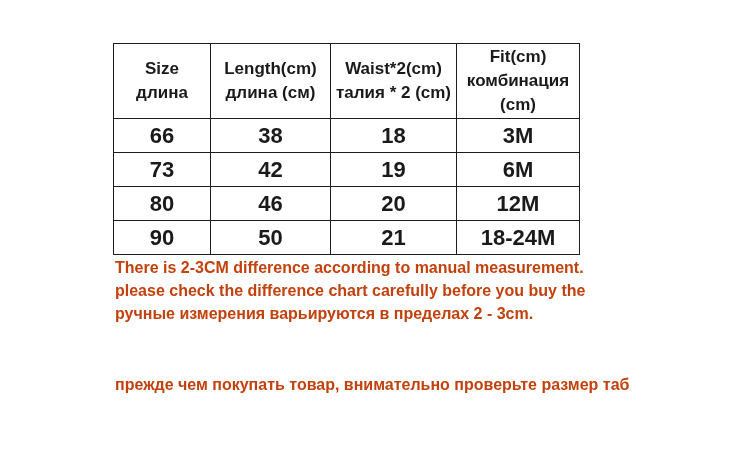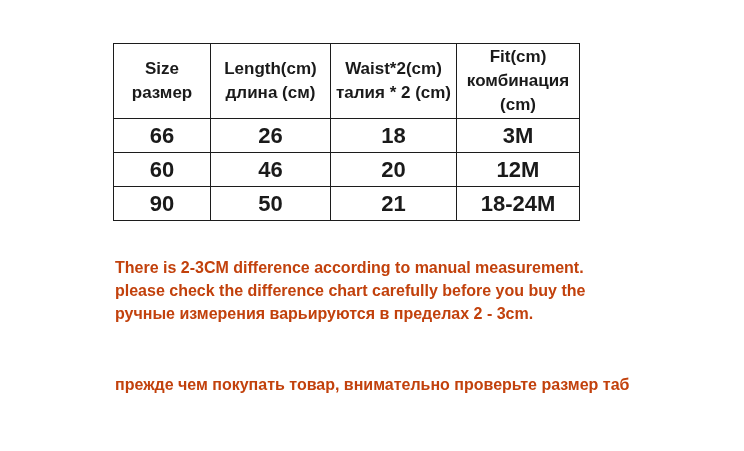--- a/index.html
+++ b/index.html
@@ -80,46 +80,52 @@
     <colgroup>
       <col class="c1">
         <col class="c2">
         <col class="c3">
         <col class="c4">
     </colgroup>
     <thead>
       <tr id="header-row">
           <th>
             <div class="hline">Size</div>
-            <div class="hline">размер</div>
+            <div class="hline">длина</div>
           </th>
           <th>
             <div class="hline">Length(cm)</div>
             <div class="hline">длина (см)</div>
           </th>
           <th>
             <div class="hline">Waist*2(cm)</div>
             <div class="hline">талия * 2 (cm)</div>
           </th>
           <th>
             <div class="hline">Fit(cm)</div>
             <div class="hline">комбинация</div>
             <div class="hline">(cm)</div>
           </th>
         </tr>
     </thead>
     <tbody id="table-body">
         <tr>
           <td>66</td>
-          <td>26</td>
+          <td>38</td>
           <td>18</td>
           <td>3M</td>
         </tr>
         <tr>
-          <td>60</td>
+          <td>73</td>
+          <td>42</td>
+          <td>19</td>
+          <td>6M</td>
+        </tr>
+        <tr>
+          <td>80</td>
           <td>46</td>
           <td>20</td>
           <td>12M</td>
         </tr>
         <tr>
           <td>90</td>
           <td>50</td>
           <td>21</td>
           <td>18-24M</td>
         </tr>

